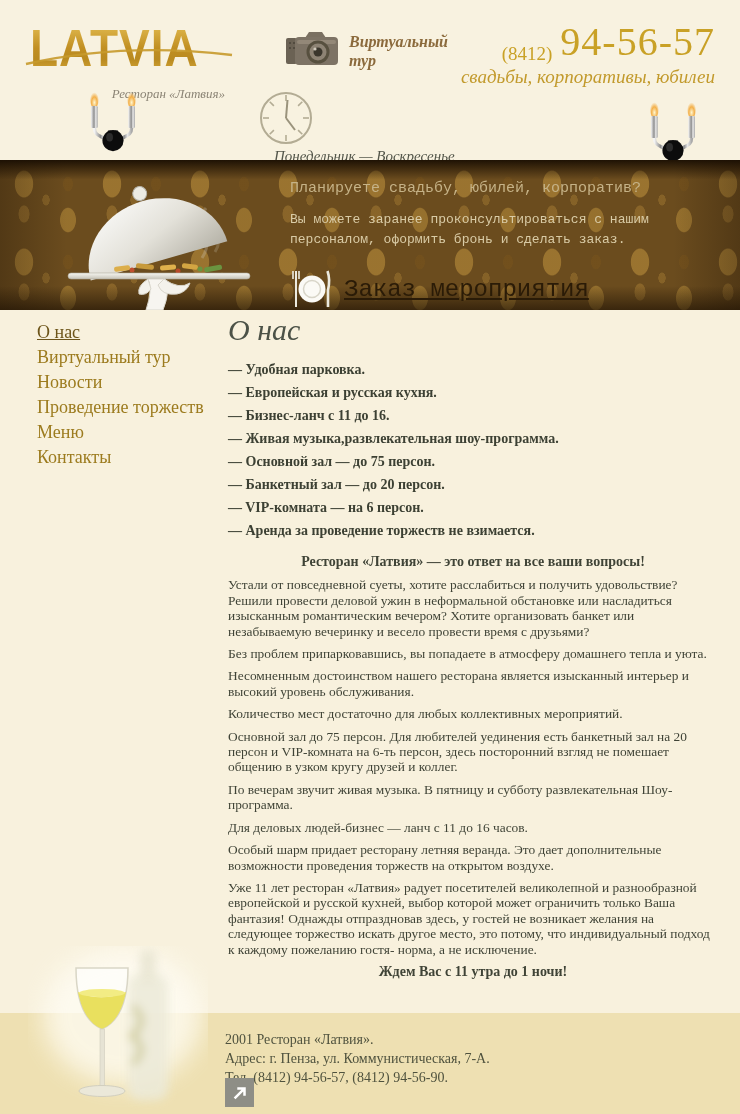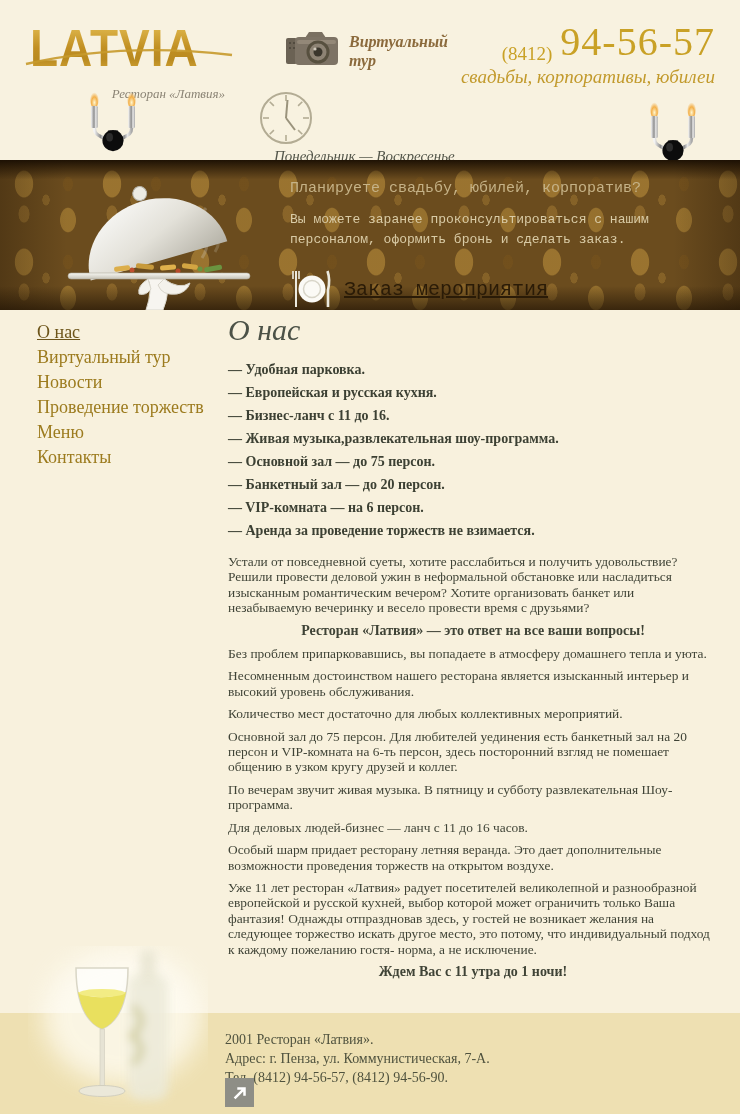--- a/index.html
+++ b/index.html
@@ -44,21 +44,21 @@
       radial-gradient(ellipse 6px 9px at 46px 40px, rgba(193,148,61,.3) 0 58%, transparent 64%);
     background-size:88px 78px;font-family:Liberation Mono, monospace;}
   .banner::before{content:"";position:absolute;inset:0;z-index:1;
     background:linear-gradient(180deg, rgba(24,13,2,.92) 0%, rgba(24,13,2,0) 13%, rgba(24,13,2,0) 84%, rgba(24,13,2,.6) 100%),
                linear-gradient(90deg, rgba(24,13,2,.3) 0%, rgba(24,13,2,0) 9%, rgba(24,13,2,0) 91%, rgba(24,13,2,.3) 100%);}
   .cloche{position:absolute;left:52px;top:2px;z-index:3;}
   .banner-text{position:absolute;left:290px;top:20px;width:430px;z-index:2;}
   .banner-question{font-size:15px;color:#c5b287;margin:0 0 13px 0;}
   .banner-desc{font-size:13px;color:#d9cba6;line-height:20px;margin:0 0 16px 0;}
   .order-row{display:flex;align-items:center;cursor:pointer;}
-  .order-link{font-size:20px;color:#2a1b07;text-decoration:underline;margin-left:12px;}
+  .order-link{font-size:24px;color:#2a1b07;text-decoration:underline;margin-left:12px;}
 
   
   .content{position:absolute;left:0;top:310px;width:740px;height:703px;background:#f8f1dd;}
   .sidebar{position:absolute;left:37px;top:10px;width:185px;}
   .menu-item{display:block;font-size:18px;line-height:25px;color:#9c7b1e;
     text-decoration:none;cursor:pointer;}
   .menu-item.active{color:#6d551a;text-decoration:underline;}
 
   .main{position:absolute;left:228px;top:2px;width:490px;}
   .page-title{font-style:italic;font-weight:normal;font-size:30px;color:#4c5247;
@@ -248,22 +248,22 @@
         <div class="feature">— Удобная парковка.</div>
         <div class="feature">— Европейская и русская кухня.</div>
         <div class="feature">— Бизнес-ланч с 11 до 16.</div>
         <div class="feature">— Живая музыка,развлекательная шоу-программа.</div>
         <div class="feature">— Основной зал — до 75 персон.</div>
         <div class="feature">— Банкетный зал — до 20 персон.</div>
         <div class="feature">— VIP-комната — на 6 персон.</div>
         <div class="feature">— Аренда за проведение торжеств не взимается.</div>
       </div>
 
+      <p class="para center-bold">Ресторан «Латвия» — это ответ на все ваши вопросы!</p>
       <p class="para">Устали от повседневной суеты, хотите расслабиться и получить удовольствие? Решили провести деловой ужин в неформальной обстановке или насладиться изысканным романтическим вечером? Хотите организовать банкет или незабываемую вечеринку и весело провести время с друзьями?</p>
-      <p class="para center-bold">Ресторан «Латвия» — это ответ на все ваши вопросы!</p>
       <p class="para">Без проблем припарковавшись, вы попадаете в атмосферу домашнего тепла и уюта.</p>
       <p class="para">Несомненным достоинством нашего ресторана является изысканный интерьер и высокий уровень обслуживания.</p>
       <p class="para">Количество мест достаточно для любых коллективных мероприятий.</p>
       <p class="para">Основной зал до 75 персон. Для любителей уединения есть банкетный зал на 20 персон и VIP-комната на 6-ть персон, здесь посторонний взгляд не помешает общению в узком кругу друзей и коллег.</p>
       <p class="para">По вечерам звучит живая музыка. В пятницу и субботу развлекательная Шоу-программа.</p>
       <p class="para">Для деловых людей-бизнес — ланч с 11 до 16 часов.</p>
       <p class="para">Особый шарм придает ресторану летняя веранда. Это дает дополнительные возможности проведения торжеств на открытом воздухе.</p>
       <p class="para">Уже 11 лет ресторан «Латвия» радует посетителей великолепной и разнообразной европейской и русской кухней, выбор которой может ограничить только Ваша фантазия! Однажды отпраздновав здесь, у гостей не возникает желания на следующее торжество искать другое место, это потому, что индивидуальный подход к каждому пожеланию гостя- норма, а не исключение.</p>
       <p class="para center-bold">Ждем Вас с 11 утра до 1 ночи!</p>
     </main>

